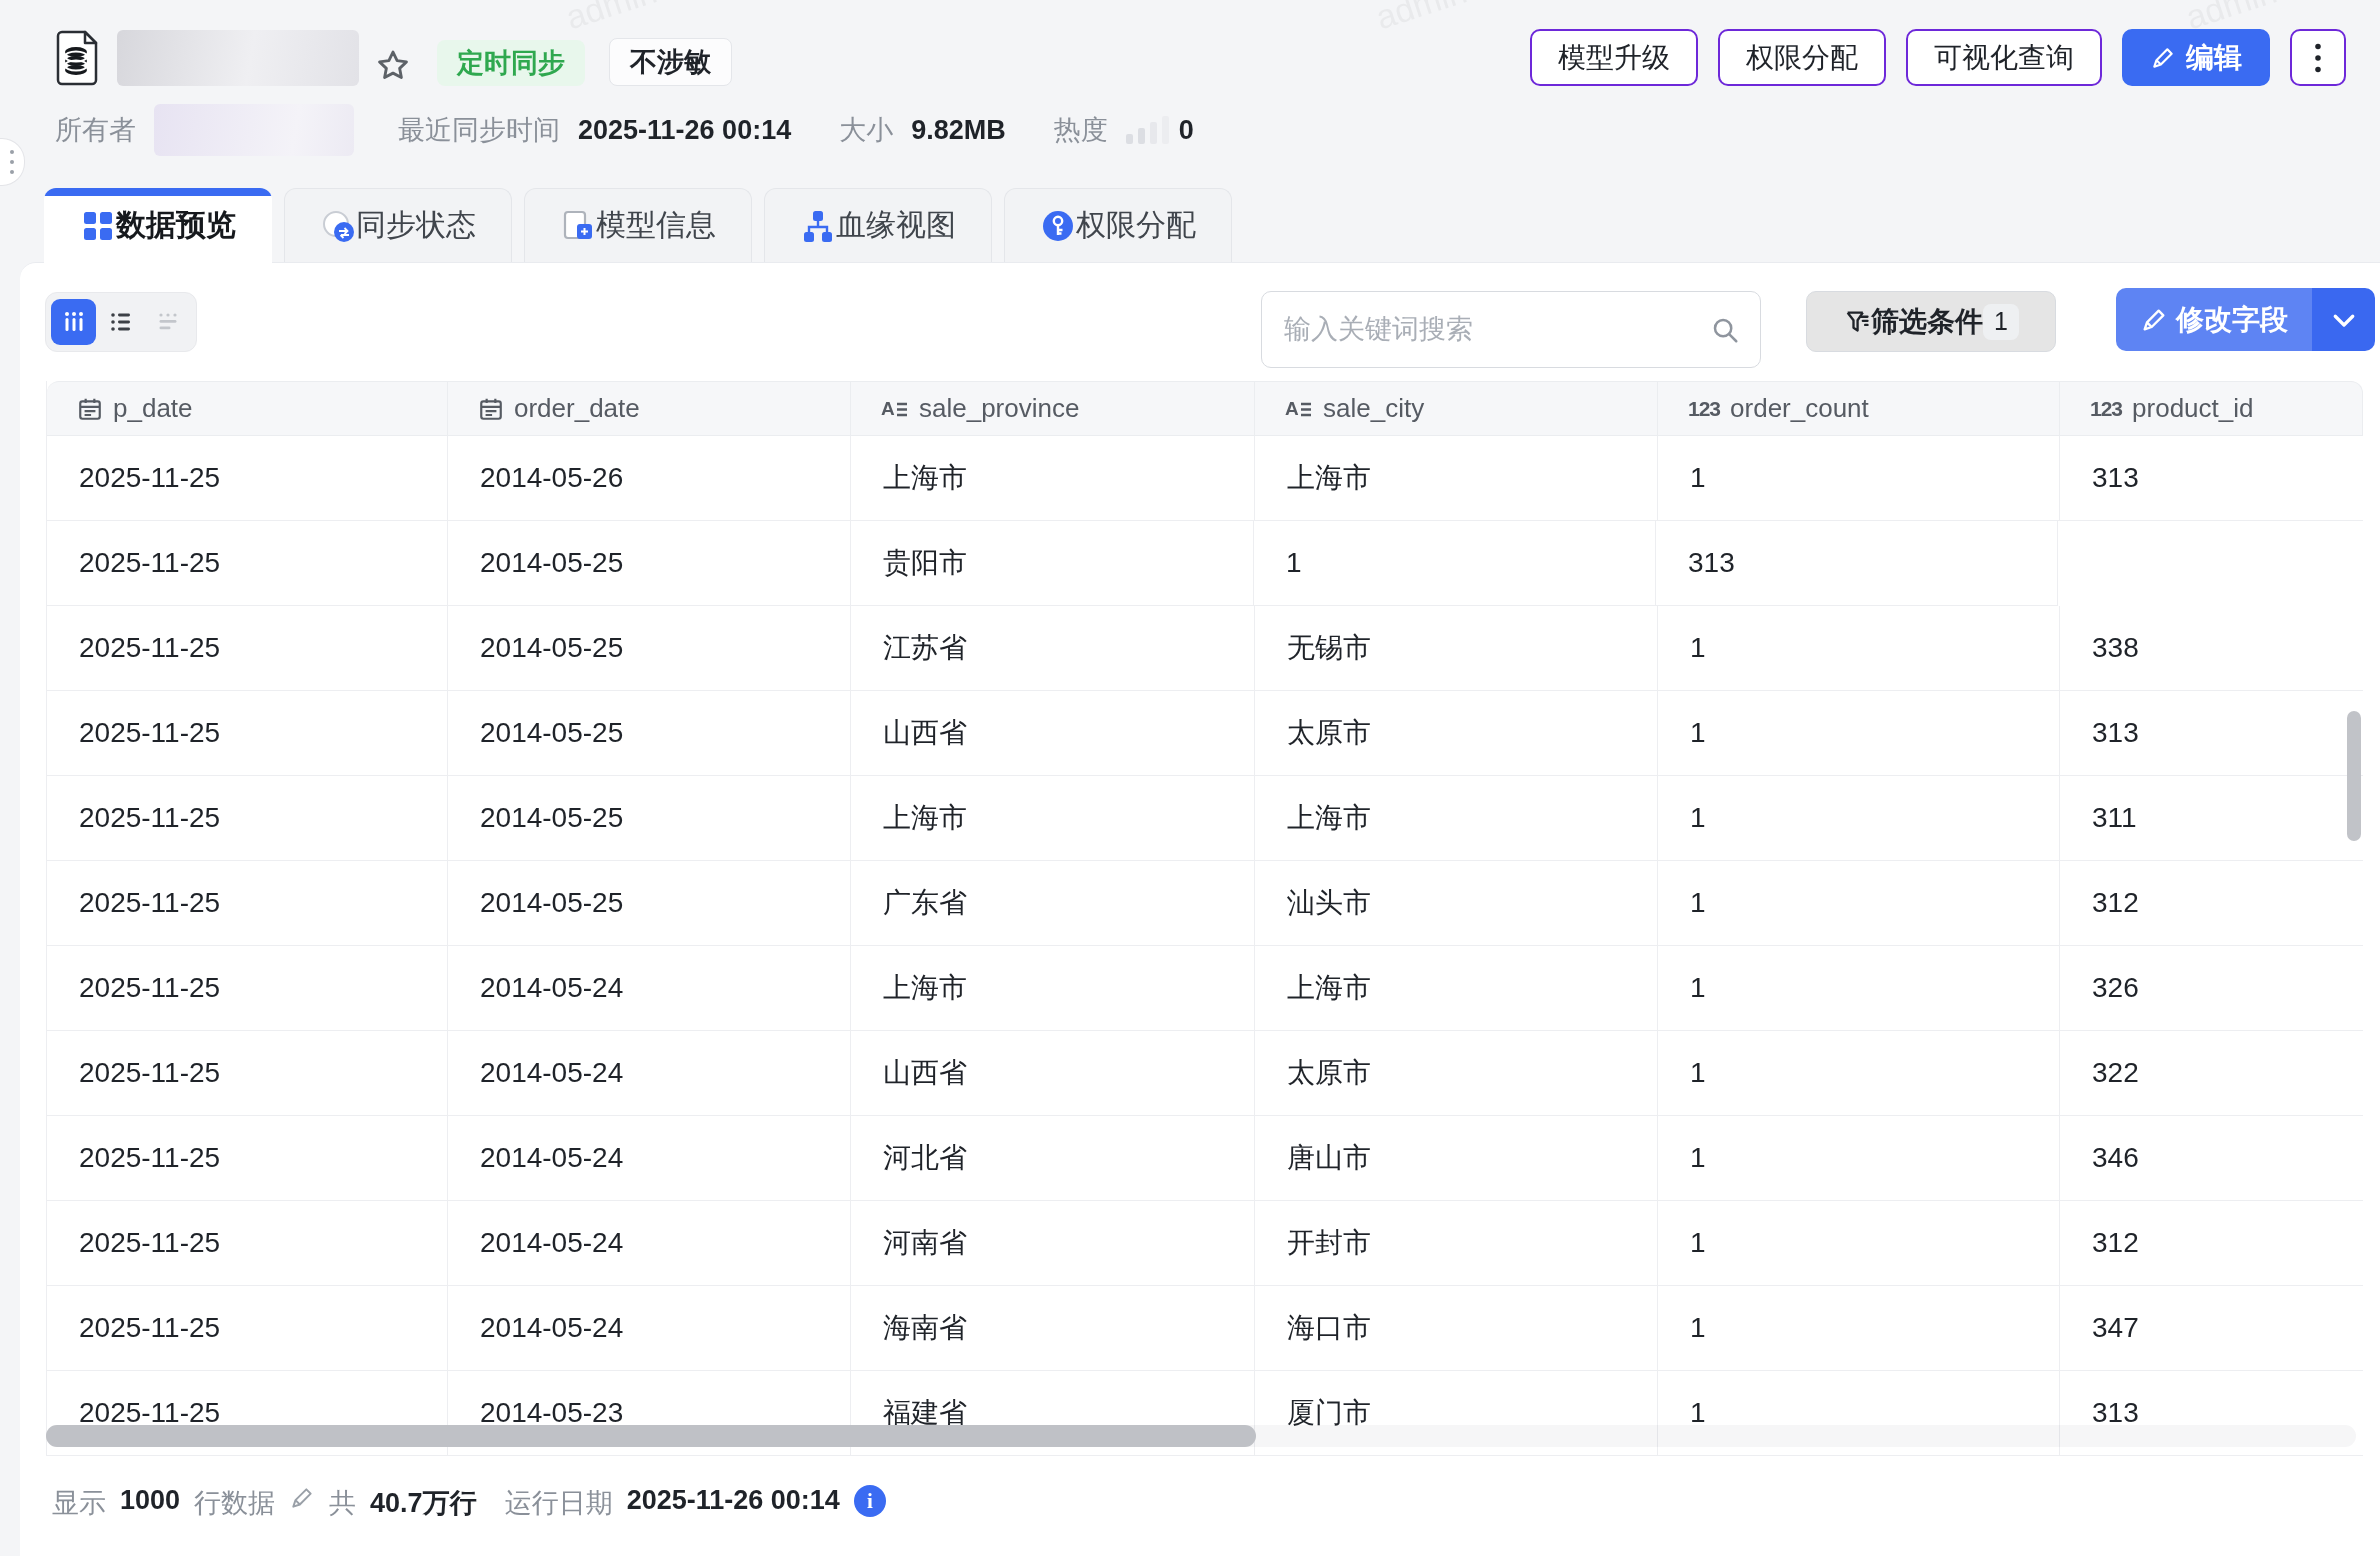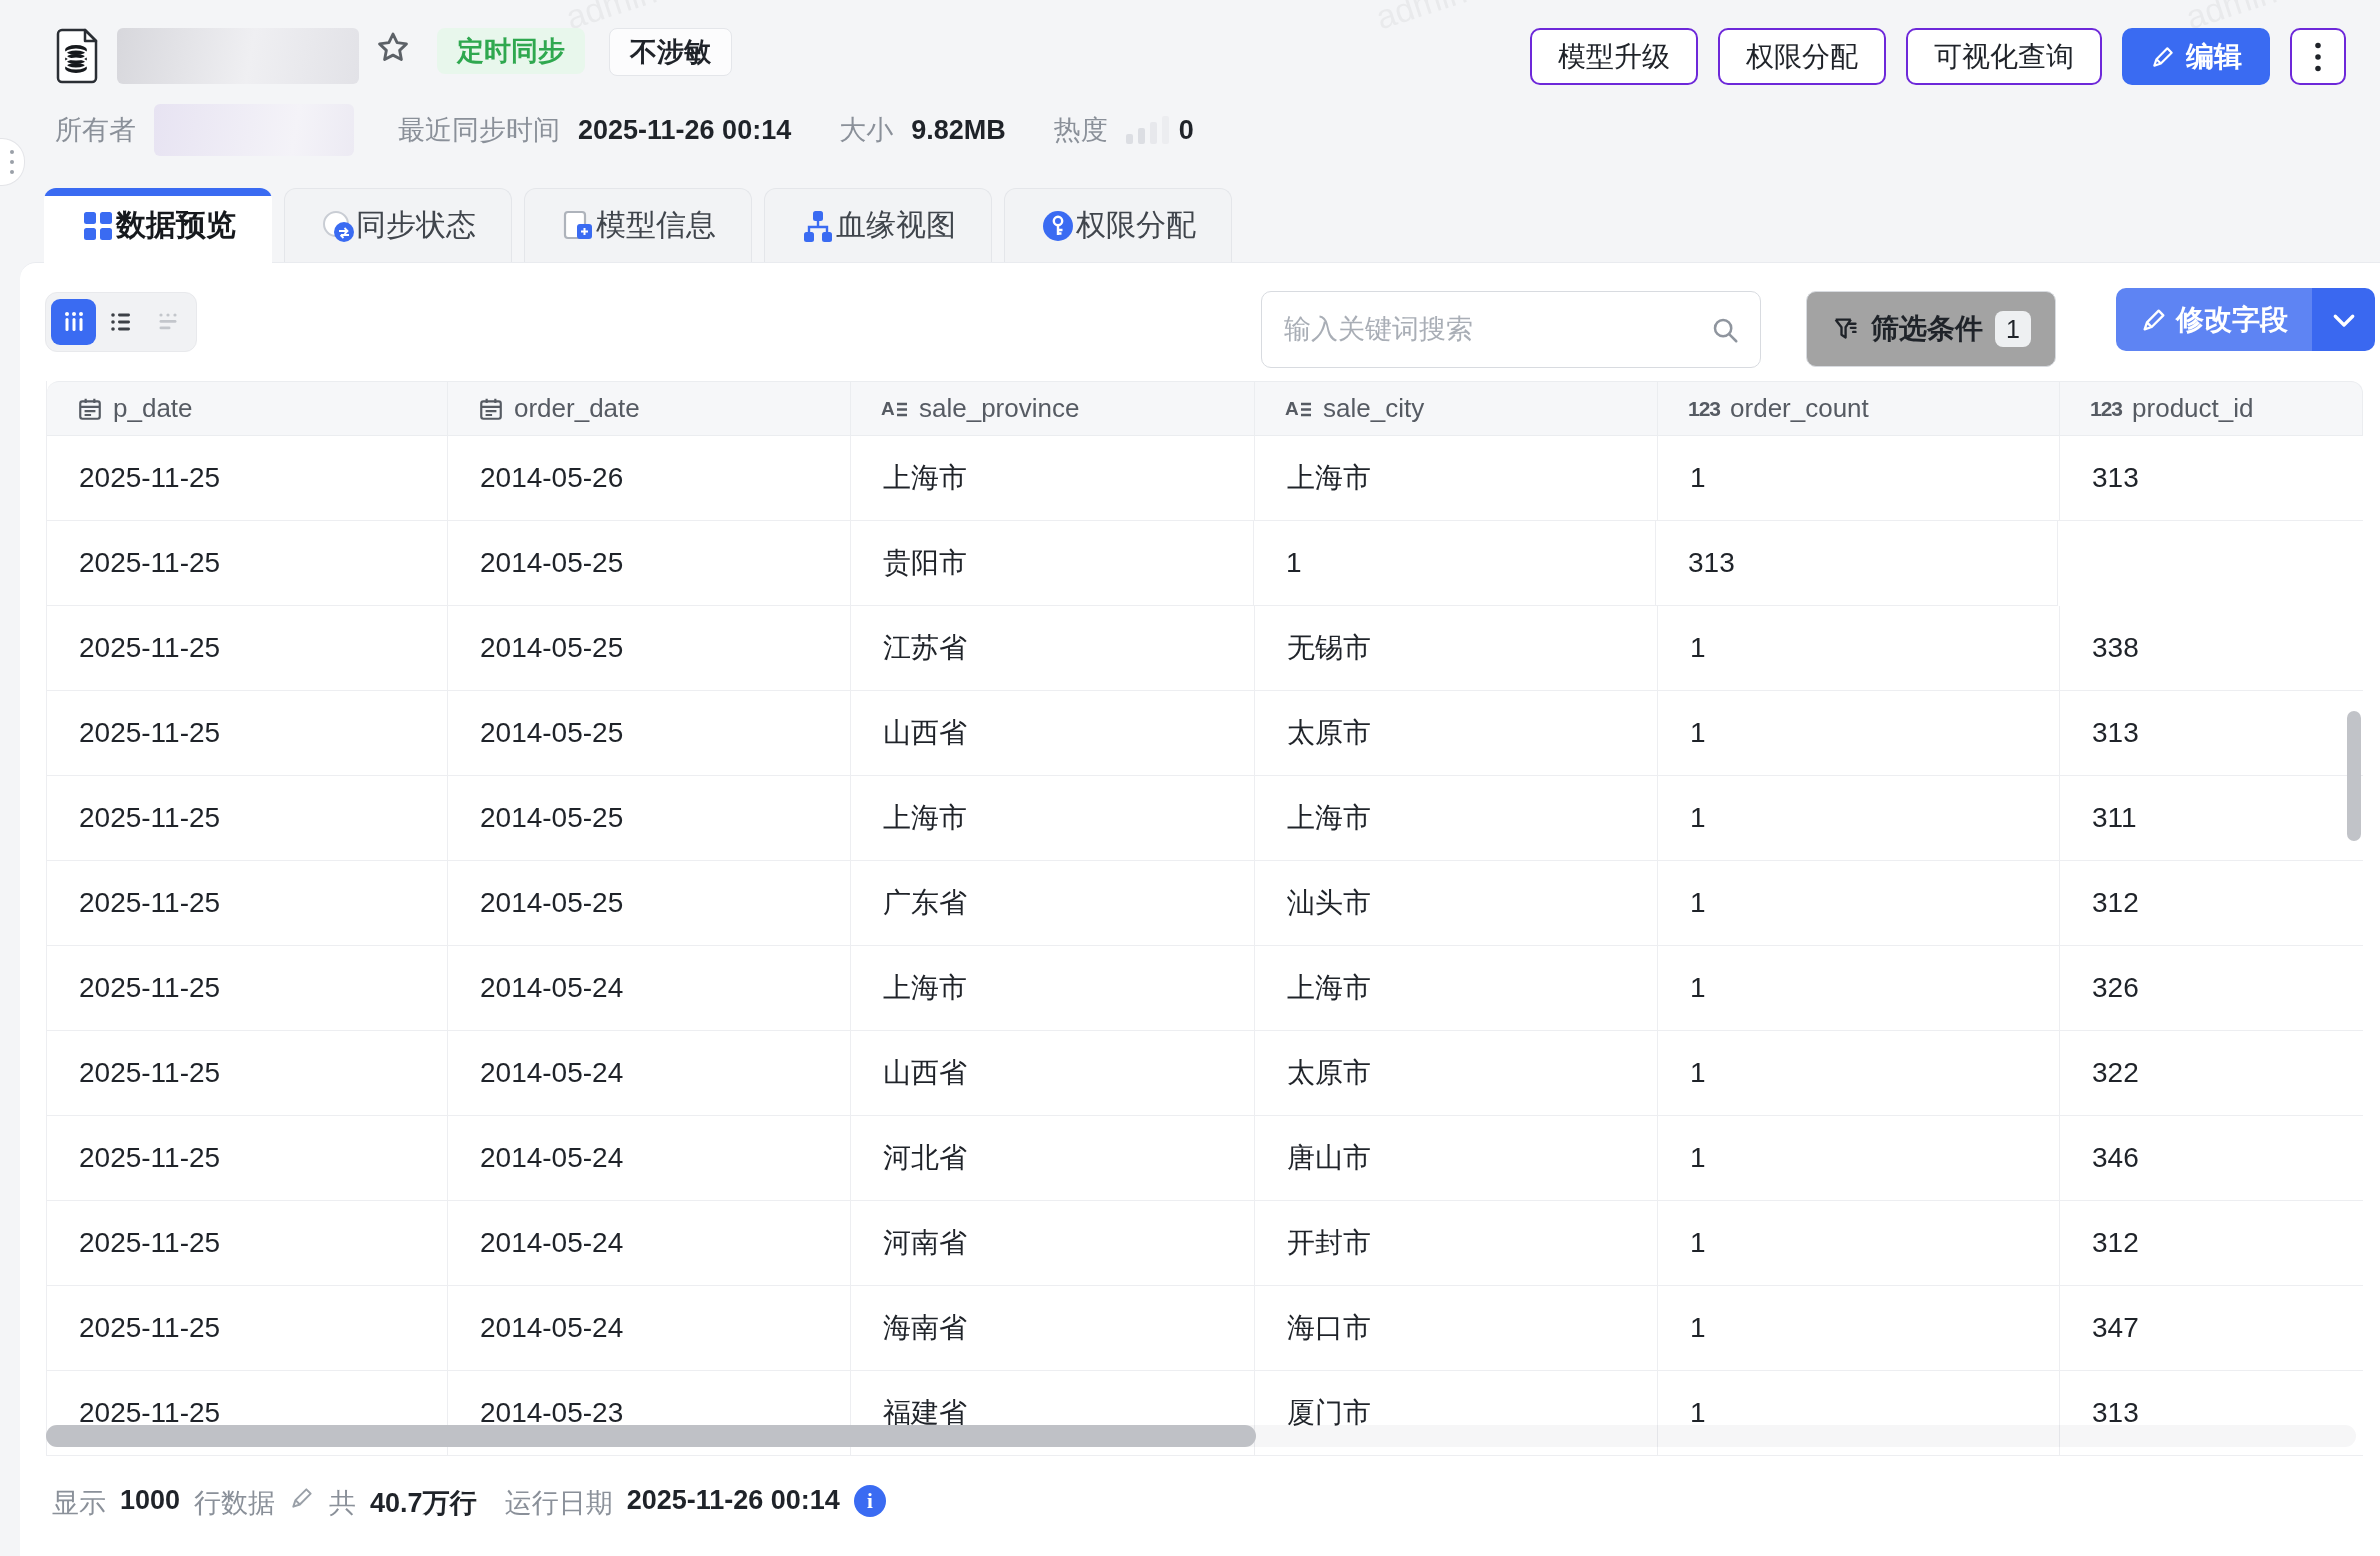--- a/index.html
+++ b/index.html
@@ -3,21 +3,21 @@
 <meta charset="utf-8">
 <style>
   html,body{margin:0;padding:0;}
   body{font-family:"Liberation Sans","DejaVu Sans",sans-serif;-webkit-font-smoothing:antialiased;}
   .page{position:relative;width:2380px;height:1556px;background:#f4f5f7;overflow:hidden;color:#1f2329;}
 
   
   .wm{position:absolute;font-size:34px;color:rgba(31,35,41,.05);transform:rotate(-18deg);pointer-events:none;white-space:nowrap;}
 
   
-  .title-row{position:absolute;left:55px;top:28px;right:34px;height:58px;display:flex;align-items:flex-start;}
+  .title-row{position:absolute;left:55px;top:28px;right:34px;height:58px;display:flex;align-items:flex-end;}
   .file-icon{width:44px;height:56px;flex:0 0 auto;}
   .blur-title{width:242px;height:56px;margin-left:18px;border-radius:6px;
     background:linear-gradient(100deg,#d7d7dc 0%,#efeff2 55%,#e2e2e7 100%);}
   .star-btn{margin-left:14px;width:40px;height:40px;display:flex;align-items:center;justify-content:center;cursor:pointer;}
   .badge{height:46px;display:flex;align-items:center;padding:0 20px;border-radius:8px;font-size:27px;font-weight:700;margin-left:24px;}
   .badge.green{background:#e8f7ec;color:#2fa84f;}
   .badge.plain{background:#fcfcfd;color:#1f2329;border:1px solid #e4e6ea;}
   .header-actions{margin-left:auto;display:flex;align-items:center;gap:20px;}
   .btn{height:57px;display:flex;align-items:center;justify-content:center;background:#fff;border:2px solid #6d28d9;
        border-radius:10px;font-size:28px;font-weight:500;color:#1f2329;padding:0 26px;cursor:pointer;white-space:nowrap;}
@@ -46,22 +46,22 @@
   
   .seg{position:absolute;left:25px;top:29px;width:152px;height:60px;background:#f1f2f4;border:1px solid #e8e9ec;border-radius:12px;
        display:flex;align-items:center;padding:0 5px;gap:2px;box-sizing:border-box;}
   .seg .s{width:46px;height:46px;border-radius:9px;display:flex;align-items:center;justify-content:center;cursor:pointer;}
   .seg .s.active{background:#3a6bf2;}
   .search{position:absolute;left:1241px;top:28px;width:500px;height:77px;background:#fff;border:1px solid #d8dbe0;border-radius:10px;
           display:flex;align-items:center;box-sizing:border-box;}
   .search input{flex:1;border:none;outline:none;background:transparent;font-size:27px;padding:0 0 0 22px;color:#1f2329;font-family:inherit;}
   .search input::placeholder{color:#a9aeb6;}
   .search .sic{margin:0 20px;flex:0 0 auto;}
-  .filter-btn{position:absolute;left:1786px;top:28px;width:250px;height:76px;background:#a3a3a3;border:1px solid #d8dbe0;border-radius:10px;
-          display:flex;align-items:center;justify-content:center;gap:12px;font-size:28px;font-weight:600;cursor:pointer;box-sizing:border-box;}
+  .filter-btn{position:absolute;left:1786px;top:28px;width:250px;height:61px;background:#e5e5e5;border:1px solid #d8dbe0;border-radius:10px;
+          display:flex;align-items:center;justify-content:center;font-size:28px;font-weight:600;cursor:pointer;box-sizing:border-box;}
   .filter-badge{width:36px;height:36px;background:#eef0f2;border-radius:8px;display:flex;align-items:center;justify-content:center;
           font-size:25px;font-weight:500;color:#1f2329;}
   .split{position:absolute;left:2068px;top:25px;height:63px;display:flex;cursor:pointer;}
   .split .main{width:196px;background:#5e84f3;border-radius:10px 0 0 10px;display:flex;align-items:center;justify-content:center;gap:8px;
           color:#fff;font-size:28px;font-weight:700;margin-left:28px;}
   .split .chev{width:63px;background:#3a68f0;border-radius:0 10px 10px 0;display:flex;align-items:center;justify-content:center;}
 
   
   .table{position:absolute;left:26px;top:118px;width:2316px;height:1075px;overflow:hidden;border-left:1px solid #edeef1;}
   .thead{display:flex;height:55px;background:#f6f7f9;border:1px solid #ebedf0;border-left:none;box-sizing:border-box;border-radius:12px 12px 0 0;}

